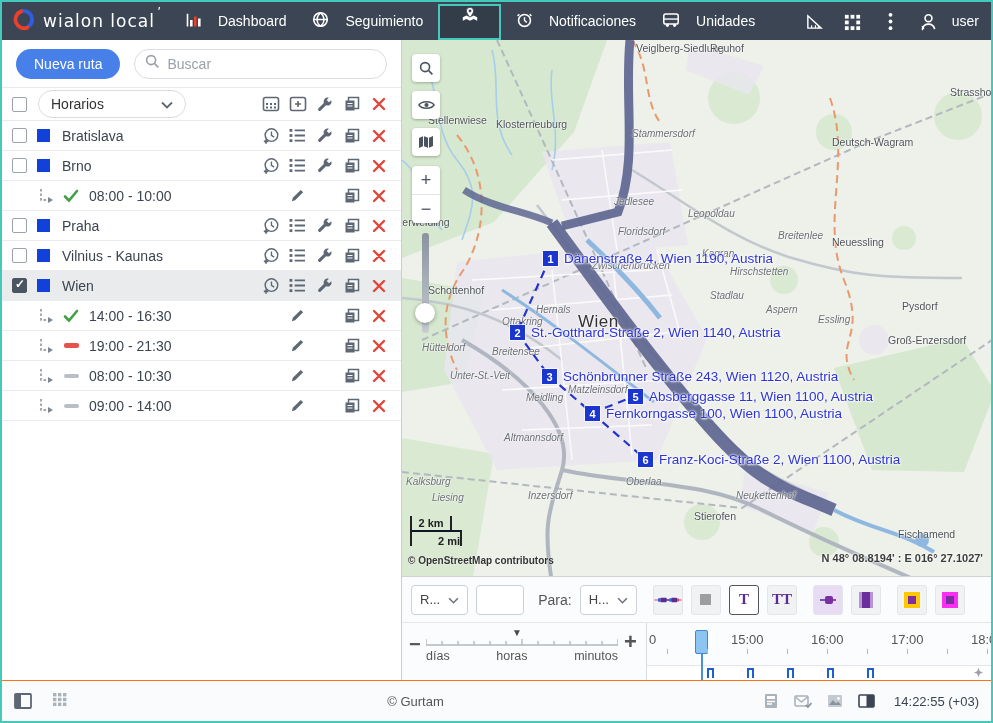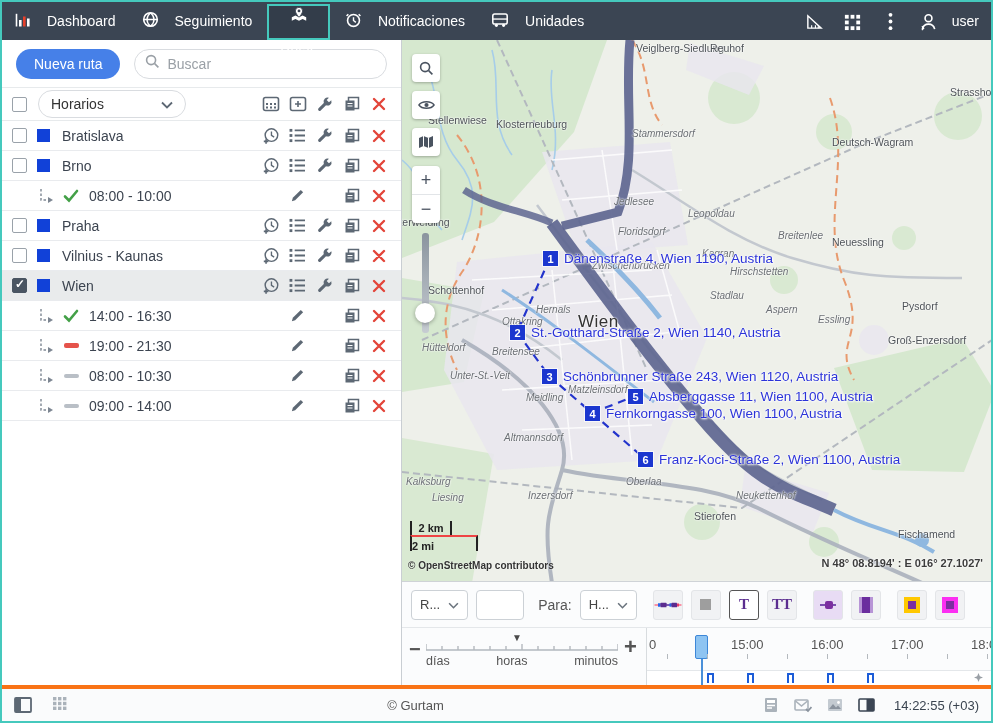--- a/index.html
+++ b/index.html
@@ -68,21 +68,21 @@
 
   .mapbtn { position:absolute; left:10px; width:28px; height:28px; background:#fff; border:none; border-radius:4px; box-shadow:0 1px 3px rgba(0,0,0,.28); display:flex; align-items:center; justify-content:center; color:#4a5360; cursor:pointer; }
   .zoomgroup { position:absolute; left:10px; top:126px; width:28px; height:57px; background:#fff; border-radius:4px; box-shadow:0 1px 3px rgba(0,0,0,.28); display:flex; flex-direction:column; }
   .zoomgroup .zbtn { flex:1; border:none; background:transparent; font-size:18px; color:#4a5360; cursor:pointer; line-height:1; }
   .zoomgroup .zbtn:first-child { border-bottom:1px solid #e2e5e8; }
   .vslider { position:absolute; left:20px; top:193px; width:7px; height:100px; background:linear-gradient(#8a949e,#c6ccd2); border-radius:3px; }
   .vhandle { position:absolute; left:13px; top:263px; width:20px; height:20px; background:#fff; border-radius:50%; box-shadow:0 1px 4px rgba(0,0,0,.35); cursor:pointer; }
 
   .scalebox { position:absolute; left:8px; bottom:30px; color:#222; font-size:11px; font-weight:bold; }
   .skm { width:42px; height:16px; border-left:2px solid #222; border-right:2px solid #222; border-bottom:2px solid #222; text-align:center; line-height:14px; }
-  .smi { width:68px; height:16px; border-left:2px solid #222; border-right:2px solid #222; text-align:left; line-height:18px; margin-top:-2px; border-top:2px solid #ef4444; }
+  .smi { width:52px; height:16px; border-left:2px solid #222; border-right:2px solid #222; text-align:right; line-height:18px; margin-top:-2px; border-top:2px solid #0f172a; }
   .attrib { position:absolute; left:6px; bottom:10px; font-size:10px; font-weight:bold; color:#333; text-shadow:0 0 2px #fff; }
   .coords { position:absolute; right:8px; bottom:12px; font-size:11px; font-weight:bold; color:#3c3c3c; text-shadow:0 0 2px #fff,0 0 3px #fff; }
 
   
   .tl-panel { flex:0 0 103px; background:#fbfcfd; display:flex; flex-direction:column; }
   .tl-controls { height:46px; display:flex; align-items:center; gap:8px; padding:0 0 0 9px; border-bottom:1px solid #e4e7ea; }
   .tl-sel { height:30px; background:#fff; border:1px solid #ccd1d6; border-radius:4px; display:flex; align-items:center; padding:0 8px; font-size:13px; color:#444; gap:8px; cursor:pointer; }
   .tl-sel .chev { color:#6a737d; }
   .tl-input { width:48px; height:30px; border:1px solid #ccd1d6; border-radius:4px; background:#fff; font-family:inherit; padding:0 6px; }
   .tl-label { font-size:14px; color:#555; margin-left:6px; }
@@ -113,33 +113,42 @@
   .tl-hours { flex:1; position:relative; overflow:hidden; background:#fbfcfd; }
   .tl-hours .strip { position:absolute; left:0; right:0; bottom:0; height:15px; background:#fff; border-top:1px solid #e4e7ea; }
   .hour { position:absolute; top:9px; font-size:13px; color:#555; }
   .tick { position:absolute; top:26px; width:1px; height:5px; background:#b4b9be; }
   .pmark { position:absolute; bottom:2px; width:7px; height:10px; border:2px solid #1d5dd8; border-bottom:none; }
   .tl-cursor { position:absolute; left:48px; top:7px; width:13px; height:24px; background:#8ec4f2; border:1.5px solid #3d87d8; border-radius:2px; }
   .tl-cursor::after { content:""; position:absolute; left:5px; top:23px; width:2px; height:28px; background:#4a90d9; }
   .tl-gear { position:absolute; right:8px; bottom:3px; width:9px; height:9px; background:#9aa0a6; clip-path:polygon(50% 0,65% 35%,100% 50%,65% 65%,50% 100%,35% 65%,0 50%,35% 35%); }
 
   
-  .statusbar { flex:0 0 36px; background:#fafbfc; border-top:4px solid #f97316; display:flex; align-items:center; padding:4px 12px; color:#8a939e; }
+  .statusbar { flex:0 0 36px; background:#fafbfc; border-top:1px solid #f97316; display:flex; align-items:center; padding:12px 12px; color:#8a939e; }
   .sb-left { display:flex; gap:20px; align-items:center; }
   .sb-center { flex:1; text-align:center; font-size:13px; color:#555; }
   .sb-right { display:flex; gap:15px; align-items:center; }
   .sb-ic { cursor:pointer; display:flex; }
   .clock { font-size:13px; color:#3a4450; margin-left:4px; white-space:nowrap; }
 </style>
 </head>
 <body>
 
 <div id="app">
 
   <div class="topbar">
+    <div class="logo">
+      <span>
+        <svg width="23" height="23" viewBox="0 0 24 24">
+            <path d="M12 3 a9 9 0 0 1 9 9 a9 9 0 0 1 -4 7.4" fill="none" stroke="#2f5fe0" stroke-width="4" stroke-linecap="round"></path>
+            <path d="M16 20.5 a9 9 0 1 1 -6.5 -17" fill="none" stroke="#e8402a" stroke-width="4" stroke-linecap="round"></path>
+          </svg>
+      </span>
+      <span class="logo-word">wialon local</span>
+    </div>
     <div class="tabs">
       <div class="tab">
         <span><svg width="16" height="16" viewBox="0 0 16 16">
               <path d="M1.5 14.5V1.8" stroke="#fff" stroke-width="1.6"></path>
               <rect x="4" y="8" width="2.6" height="6.5" fill="#fff"></rect>
               <rect x="8" y="4.5" width="2.6" height="10" fill="#e8402a"></rect>
               <rect x="12" y="6.5" width="2.6" height="8" fill="#fff"></rect>
             </svg></span>
         <span>Dashboard</span>
       </div>

